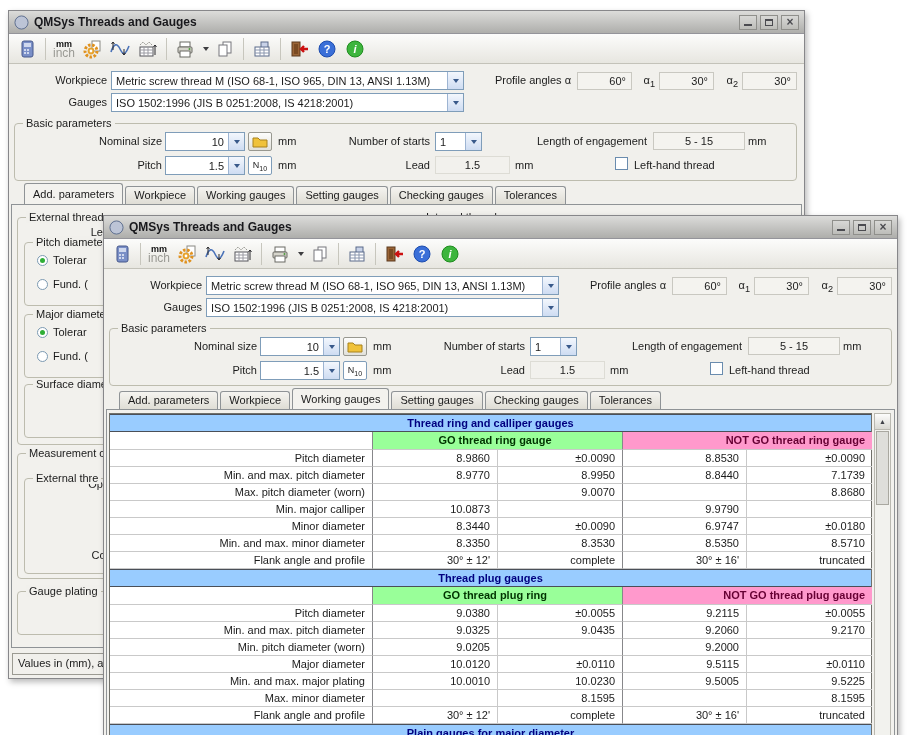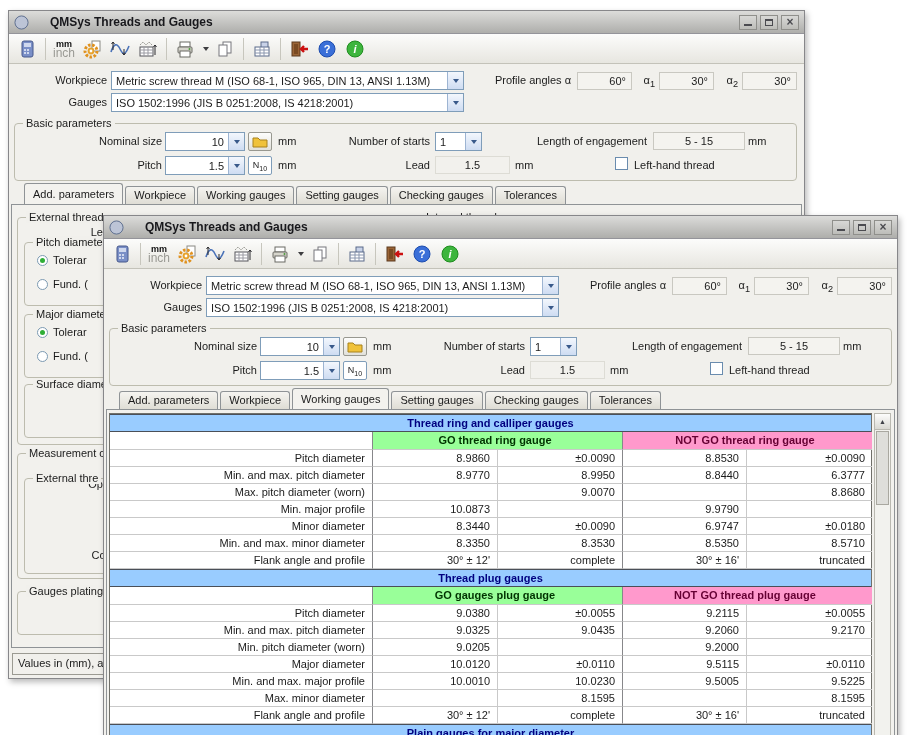--- a/index.html
+++ b/index.html
@@ -4,21 +4,21 @@
 <style>
   html,body{margin:0;padding:0;}
   body{width:908px;height:735px;position:relative;overflow:hidden;background:#ffffff;
        font-family:"Liberation Sans",sans-serif;font-size:11px;color:#1b1b1b;}
   *{box-sizing:border-box;}
 
   
   .window{position:absolute;background:#f1f0ec;border:1px solid #87878a;box-shadow:2px 3px 6px rgba(0,0,0,.28);}
   .titlebar{position:absolute;left:0;top:0;right:0;height:23px;
             background:linear-gradient(#dcdcda,#aeaeab);border-bottom:1px solid #94949a;
-            display:flex;align-items:center;padding:0 5px;gap:21px;}
+            display:flex;align-items:center;padding:0 5px;gap:5px;}
   .title{font-weight:bold;font-size:12px;color:#18181c;flex:1;white-space:nowrap;overflow:hidden;}
   .winbtns{display:flex;gap:3px;}
   .wbtn{width:18px;height:15px;background:linear-gradient(#d8d8d6,#bdbdb9);border:1px solid #8f8f8b;
         display:flex;align-items:center;justify-content:center;}
   .g-min{width:8px;height:8px;border-bottom:2px solid #4b4b50;}
   .g-max{width:8px;height:7px;border:1px solid #4b4b50;border-top-width:2px;}
   .g-close{font-size:12px;line-height:10px;color:#4b4b50;font-weight:bold;}
 
   .toolbar{position:absolute;left:0;top:23px;right:0;height:30px;
            background:linear-gradient(#fcfcfb,#e7e6e0);border-bottom:1px solid #c3c2b9;
@@ -60,21 +60,21 @@
   .trow{display:grid;grid-template-columns:263px 125px 125px 124px 125px;height:17px;background:#fff;}
   .trow.thead{height:18px;}
   .tc{border-right:1px solid #c9c9c9;border-bottom:1px solid #c9c9c9;padding:1px 7px 0 2px;text-align:right;
       white-space:nowrap;overflow:hidden;line-height:14px;}
   .trow .tc:nth-child(1){border-right-color:#87878a;padding-left:24px;}
   .trow .tc:nth-child(3){border-right-color:#87878a;}
   .trow .tc:last-child{border-right:none;}
   .gohdr{background:var(--go-header-bg,#99ff99);color:var(--go-header-text,#003300);font-weight:bold;
          text-align:center;grid-column:span 2;border-right-color:#87878a !important;}
   .nghdr{background:var(--notgo-header-bg,#ff99cc);color:var(--notgo-header-text,#660033);font-weight:bold;
-         text-align:center;grid-column:span 2;}
+         grid-column:span 2;}
   .tsec{height:18px;line-height:16px;background:var(--section-header-bg,#99ccff);color:var(--section-header-text,#000080);
         font-weight:bold;text-align:center;border-top:1px solid #4a4f58;border-bottom:1px solid #4a4f58;}
   .vscroll{position:absolute;left:767px;top:3px;width:17px;height:332px;background:#f2f2ee;border:1px solid #b9b8b0;}
   .sb-btn{height:16px;background:linear-gradient(#fdfdfc,#d9d8d2);border-bottom:1px solid #b9b8b0;
           text-align:center;font-size:7px;line-height:15px;color:#3f4147;}
   .sb-thumb{margin:1px;height:74px;background:linear-gradient(90deg,#ececе7,#cfcec8);background:#dededa;
             border:1px solid #a9a8a0;}
 
   
   .statusbar{position:absolute;left:3px;right:3px;bottom:3px;height:22px;border:1px solid #9b9a92;
@@ -300,21 +300,21 @@
     <div class="groupbox" style="left:5px;top:248px;width:390px;height:126px;">
       <span class="glabel">Measurement c</span>
       <span class="frag" style="left:40px;top:24px;width:45px;text-align:right;">Op</span>
       <div class="groupbox" style="left:6px;top:24px;width:372px;height:96px;">
         <span class="glabel">External thre</span>
         <span class="frag" style="left:8px;top:32px;width:80px;text-align:right;">D</span>
         <span class="frag" style="left:8px;top:70px;width:80px;text-align:right;">Corr</span>
       </div>
     </div>
     <div class="groupbox" style="left:5px;top:386px;width:390px;height:44px;">
-      <span class="glabel">Gauges plating</span>
+      <span class="glabel">Gauge plating</span>
     </div>
   </div>
 
   <div class="statusbar">Values in (mm), an</div>
 </div>
 
 <div class="window" style="left:103px;top:215px;width:795px;height:528px;">
   <div class="titlebar">
     <span>
       <svg width="15" height="15" viewBox="0 0 16 16">
@@ -514,31 +514,31 @@
           <div class="tc">8.9860</div>
           <div class="tc">±0.0090</div>
           <div class="tc">8.8530</div>
           <div class="tc">±0.0090</div>
         </div>
         <div class="trow">
           <div class="tc">Min. and max. pitch diameter</div>
           <div class="tc">8.9770</div>
           <div class="tc">8.9950</div>
           <div class="tc">8.8440</div>
-          <div class="tc">6.3777</div>
+          <div class="tc">7.1739</div>
         </div>
         <div class="trow">
           <div class="tc">Max. pitch diameter (worn)</div>
           <div class="tc"></div>
           <div class="tc">9.0070</div>
           <div class="tc"></div>
           <div class="tc">8.8680</div>
         </div>
         <div class="trow">
-          <div class="tc">Min. major profile</div>
+          <div class="tc">Min. major calliper</div>
           <div class="tc">10.0873</div>
           <div class="tc"></div>
           <div class="tc">9.9790</div>
           <div class="tc"></div>
         </div>
         <div class="trow">
           <div class="tc">Minor diameter</div>
           <div class="tc">8.3440</div>
           <div class="tc">±0.0090</div>
           <div class="tc">6.9747</div>
@@ -554,21 +554,21 @@
         <div class="trow">
           <div class="tc">Flank angle and profile</div>
           <div class="tc">30° ± 12'</div>
           <div class="tc">complete</div>
           <div class="tc">30° ± 16'</div>
           <div class="tc">truncated</div>
         </div>
         <div class="tsec">Thread plug gauges</div>
         <div class="trow thead">
           <div class="tc"></div>
-          <div class="tc gohdr">GO gauges plug gauge</div>
+          <div class="tc gohdr">GO thread plug ring</div>
           <div class="tc nghdr">NOT GO thread plug gauge</div>
         </div>
         <div class="trow">
           <div class="tc">Pitch diameter</div>
           <div class="tc">9.0380</div>
           <div class="tc">±0.0055</div>
           <div class="tc">9.2115</div>
           <div class="tc">±0.0055</div>
         </div>
         <div class="trow">
@@ -586,21 +586,21 @@
           <div class="tc"></div>
         </div>
         <div class="trow">
           <div class="tc">Major diameter</div>
           <div class="tc">10.0120</div>
           <div class="tc">±0.0110</div>
           <div class="tc">9.5115</div>
           <div class="tc">±0.0110</div>
         </div>
         <div class="trow">
-          <div class="tc">Min. and max. major profile</div>
+          <div class="tc">Min. and max. major plating</div>
           <div class="tc">10.0010</div>
           <div class="tc">10.0230</div>
           <div class="tc">9.5005</div>
           <div class="tc">9.5225</div>
         </div>
         <div class="trow">
           <div class="tc">Max. minor diameter</div>
           <div class="tc"></div>
           <div class="tc">8.1595</div>
           <div class="tc"></div>

